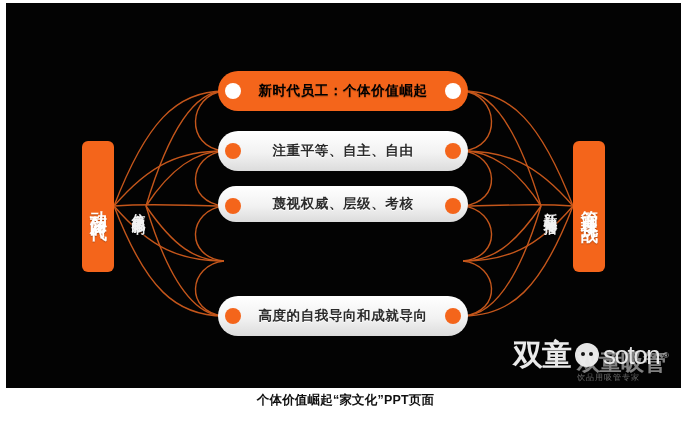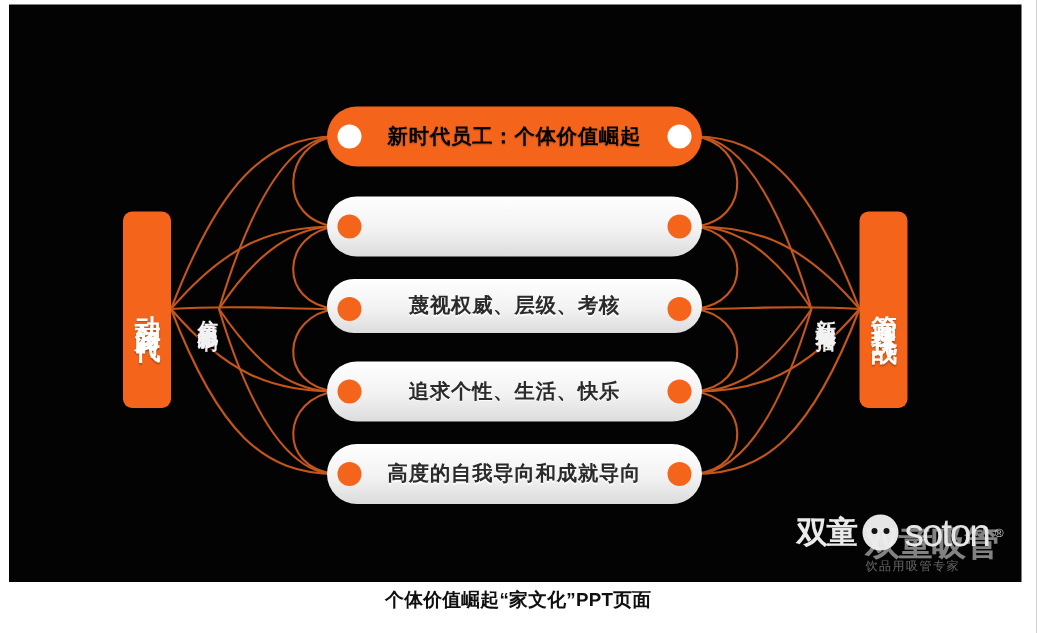--- a/index.html
+++ b/index.html
@@ -133,21 +133,21 @@
     position: absolute;
     right: 12px;
     bottom: 10px;
     height: 46px;
     display: flex;
     align-items: center;
     gap: 4px;
     opacity: 0.96;
   }
   #logo .cn {
-    font-size: 21px;
+    font-size: 30px;
     font-weight: 700;
     color: #f4f4f4;
     letter-spacing: -1px;
     line-height: 1;
     margin-left: 16px;
   }
   #logo .mark {
     width: 24px;
     height: 24px;
     border-radius: 50%;
@@ -264,34 +264,30 @@
     </div>
 
     <div class="pill highlight" style="left:212px; top:68px; width:250px; height:40px;">
       <span class="dot left" style="width:16px; height:16px; top:12px;"></span>
       <span class="pill-label">新时代员工：个体价值崛起</span>
       <span class="dot right" style="width:16px; height:16px; top:12px;"></span>
     </div>
 
     <div class="pill plain" style="left:212px; top:128px; width:250px; height:40px;">
       <span class="dot left" style="width:16px; height:16px; top:12px;"></span>
+      <span class="pill-label">注重平等、自主、自由</span>
       <span class="dot right" style="width:16px; height:16px; top:12px;"></span>
     </div>
 
     <div class="pill plain" style="left:212px; top:183px; width:250px; height:36px;">
       <span class="dot left" style="width:16px; height:16px; top:12px;"></span>
       <span class="pill-label">蔑视权威、层级、考核</span>
       <span class="dot right" style="width:16px; height:16px; top:12px;"></span>
     </div>
 
-    <div class="pill plain" style="left:212px; top:238px; width:250px; height:40px;">
-      <span class="dot left" style="width:16px; height:16px; top:12px;"></span>
-      <span class="pill-label">追求个性、生活、快乐</span>
-      <span class="dot right" style="width:16px; height:16px; top:12px;"></span>
-    </div>
 
     <div class="pill plain" style="left:212px; top:293px; width:250px; height:40px;">
       <span class="dot left" style="width:16px; height:16px; top:12px;"></span>
       <span class="pill-label">高度的自我导向和成就导向</span>
       <span class="dot right" style="width:16px; height:16px; top:12px;"></span>
     </div>
 
     <div class="side-caption" style="left:532px; top:128px; width:24px; height:152px;">
       <span class="vtext">新认知传播</span>
     </div>

